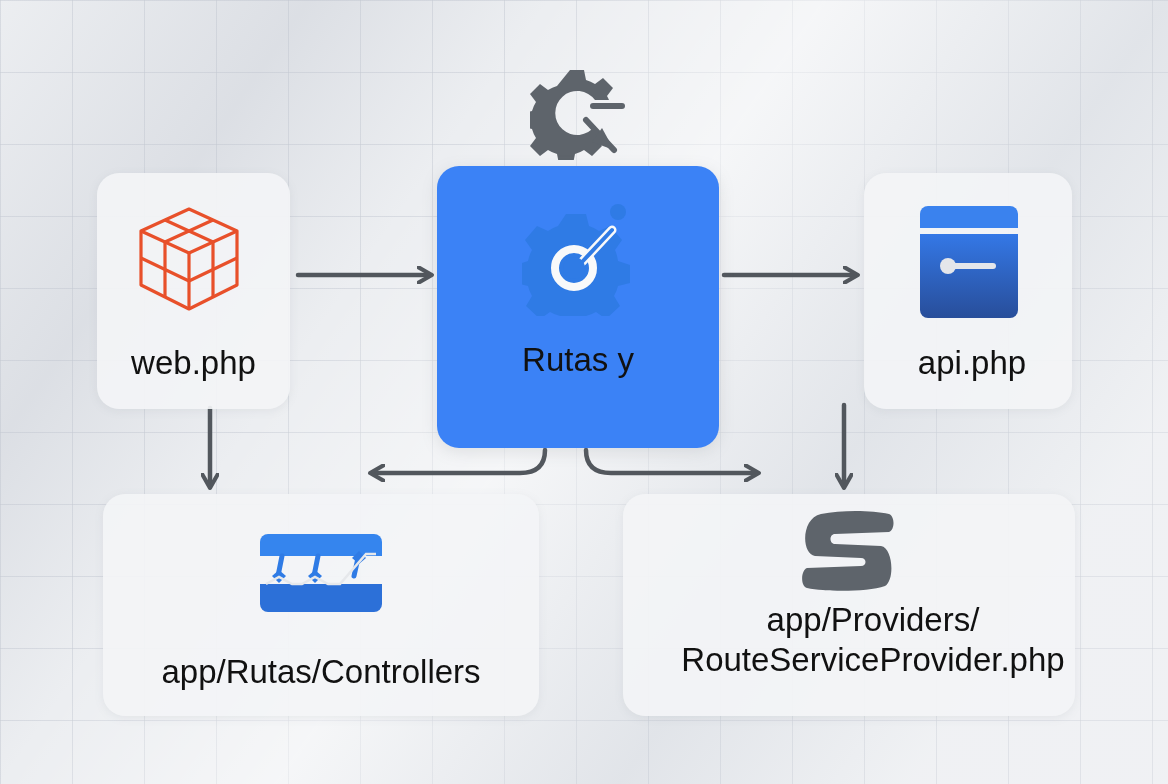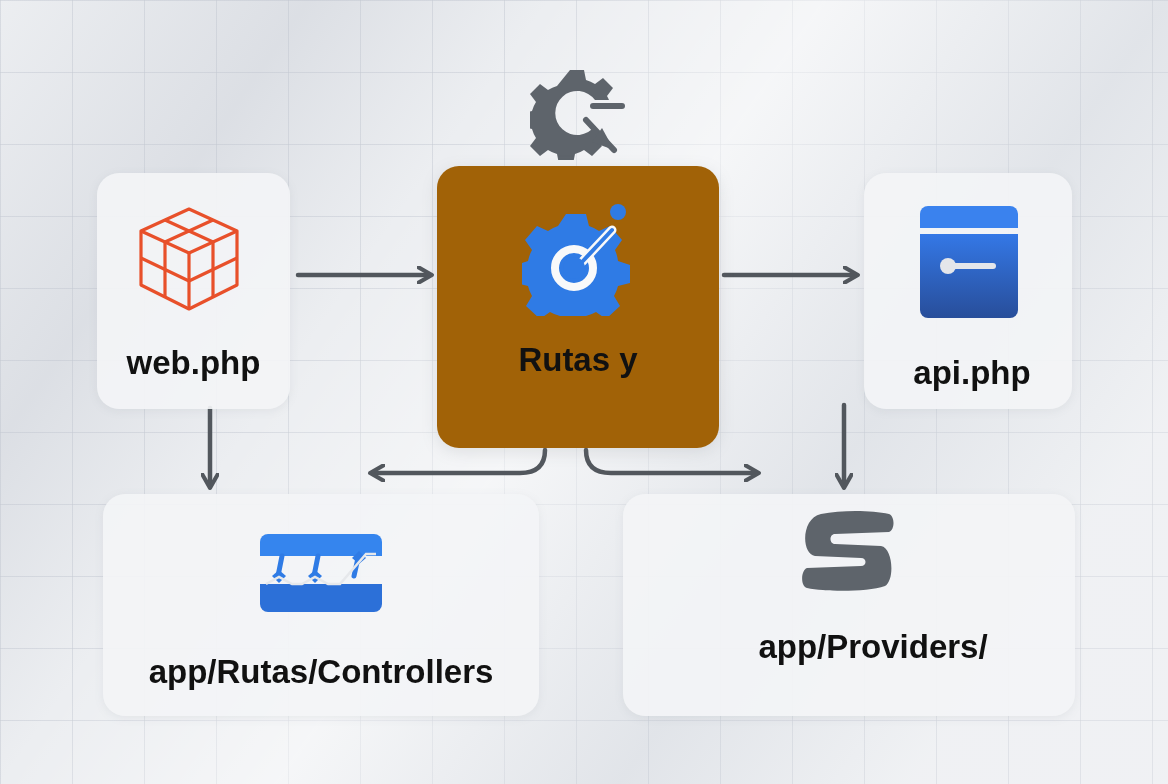--- a/index.html
+++ b/index.html
@@ -14,24 +14,24 @@
       background-size: 100% 100%, 72px 72px, 72px 72px;
       background-position: 0 0, 0 0, 0 0;
     }
     .card {
       position: absolute;
       border-radius: 22px;
       background: rgba(243,244,246,0.92);
       box-shadow: 0 2px 10px rgba(120,125,135,0.10);
       display: flex; flex-direction: column; align-items: center;
     }
-    .card.main { background: #a16207; box-shadow: 0 4px 16px rgba(120,125,135,0.18); }
+    .card.main { background: #3b82f6; box-shadow: 0 4px 16px rgba(120,125,135,0.18); }
     .label {
       color: #111; font-size: 33px; text-align: center; line-height: 1.22;
-      position: absolute; left: 0; right: 0; font-weight: bold;
+      position: absolute; left: 0; right: 0;
     }
     .icon { position: absolute; }
     svg.wires { position: absolute; left: 0; top: 0; pointer-events: none; }
   </style>
 </head>
 <body>
 
 <svg class="wires" width="1168" height="784">
   <defs>
     <marker id="ah" viewBox="0 0 10 10" refX="7" refY="5" markerWidth="4.2" markerHeight="4.2" orient="auto-start-reverse">
@@ -101,21 +101,21 @@
           <stop offset="0" stop-color="#3478e6"></stop>
           <stop offset="1" stop-color="#284e9a"></stop>
         </linearGradient>
       </defs>
       <path d="M8,0 h82 a8,8 0 0 1 8,8 v14 h-98 v-14 a8,8 0 0 1 8,-8 z" fill="#3a82ee"></path>
       <path d="M0,28 h98 v76 a8,8 0 0 1 -8,8 h-82 a8,8 0 0 1 -8,-8 z" fill="url(#apig)"></path>
       <circle cx="28" cy="60" r="8" fill="#e4e6ea"></circle>
       <rect x="28" y="57" width="48" height="6" rx="3" fill="#e4e6ea"></rect>
     </svg>
   </div>
-  <div class="label" style="top:180px;padding-left:8px;">api.php</div>
+  <div class="label" style="top:170px;padding-left:8px;">api.php</div>
 </div>
 
 <div class="card" style="left:103px;top:494px;width:436px;height:222px;">
   <div class="icon" style="left:157px;top:40px;">
     <svg width="122" height="78" viewBox="0 0 122 78">
       <path d="M8,0 h106 a8,8 0 0 1 8,8 v14 h-122 v-14 a8,8 0 0 1 8,-8 z" fill="#3585ee"></path>
       <path d="M0,50 h122 v20 a8,8 0 0 1 -8,8 h-106 a8,8 0 0 1 -8,-8 z" fill="#2c70d8"></path>
       <g stroke="#2f7be5" stroke-width="5" stroke-linecap="round" fill="none">
         <line x1="22" y1="22" x2="18" y2="42"></line>
         <line x1="58" y1="22" x2="54" y2="42"></line>
@@ -131,16 +131,17 @@
   </div>
   <div class="label" style="top:158px;">app/Rutas/Controllers</div>
 </div>
 
 <div class="card" style="left:623px;top:494px;width:452px;height:222px;">
   <div class="icon" style="left:178px;top:16px;">
     <svg width="94" height="82" viewBox="0 0 94 82">
       <path fill="#5e646b" d="M20,4 C40,0 70,0 88,4 C94,6 94,20 88,22 L34,24 C28,24 28,34 34,34 L80,36 C92,38 94,70 84,76 C66,82 26,82 6,78 C-1,76 0,60 6,58 L60,56 C66,56 66,48 60,48 L14,46 C0,44 0,8 20,4 Z"></path>
     </svg>
   </div>
-  <div class="label" style="top:133px;padding-left:48px;">
+  <div class="label" style="top:106px;padding-left:48px;">
     <div>app/Providers/</div>
+    <div>RouteServiceProvider.php</div>
   </div>
 </div>
 
 </body></html>

